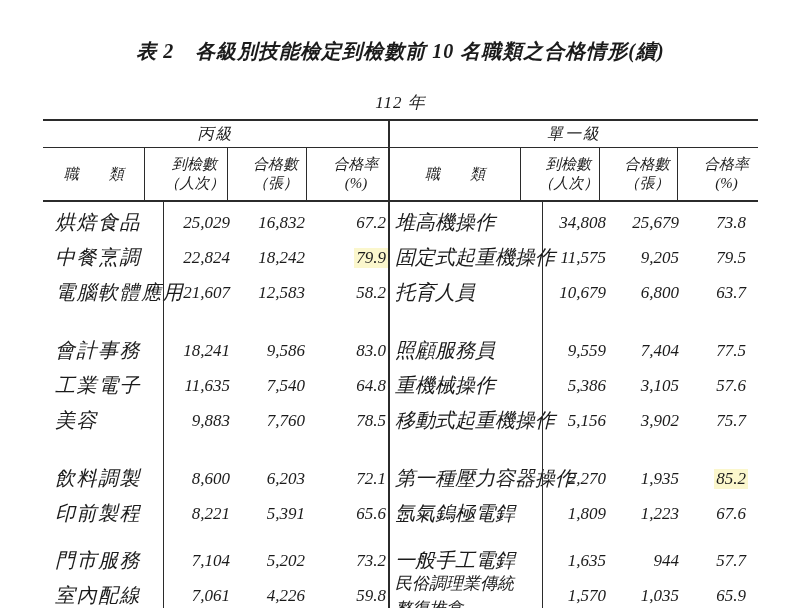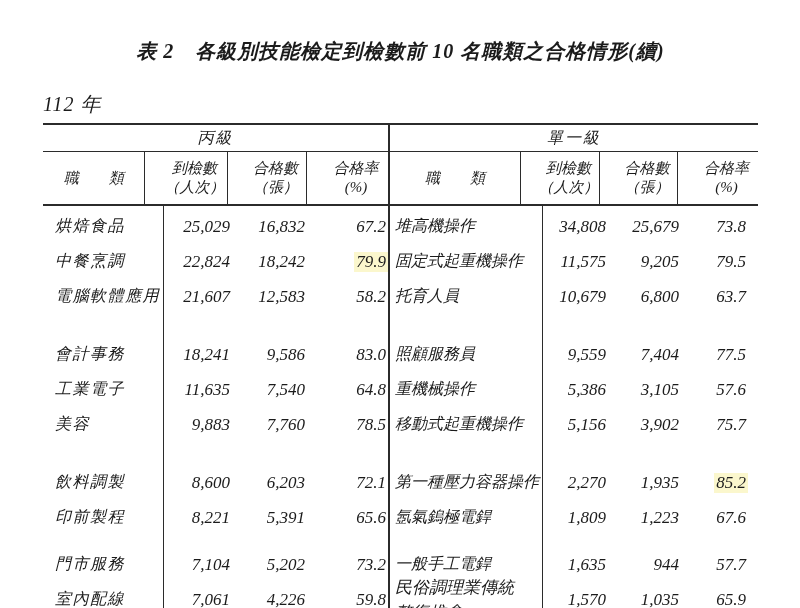--- a/index.html
+++ b/index.html
@@ -11,21 +11,22 @@
   .content { width: 715px; margin: 16px 0 0 43px; padding-top: 22px; font-style: italic; }
   .doc-title {
     text-align: center;
     font-size: 20px;
     font-weight: bold;
     letter-spacing: 1px;
     margin-bottom: 26px;
     white-space: nowrap;
   }
   .year-label {
-    font-size: 20px;
+    text-align: center;
+    font-size: 17px;
     letter-spacing: 1px;
     margin-bottom: 5px;
   }
   .cert-table {
     display: flex;
     border-top: 2px solid #2b2b2b;
     border-bottom: 2px solid #2b2b2b;
   }
   .half { display: flex; flex-direction: column; }
   .half.left  { width: 345px; }
@@ -56,21 +57,21 @@
   .right .hc.cat { width: 152px; } .right .hc.e { width: 72px; } .right .hc.p { width: 71px; } .right .hc.r { width: 73px; }
 
   .tbody { position: relative; padding-top: 3px; padding-bottom: 2px; }
   .left  .tbody::before { content:""; position:absolute; left:120px; top:0; bottom:0; width:1px; background:#2b2b2b; }
   .right .tbody::before { content:""; position:absolute; left:152px; top:0; bottom:0; width:1px; background:#2b2b2b; }
 
   .row { display: flex; height: 35px; align-items: center; }
   .gap { height: 23px; }
   .gap.small { height: 12px; }
   .cell { font-size: 17px; }
-  .cell.cat { font-size: 16px; white-space: nowrap; }
+  .cell.cat { font-size: 20px; white-space: nowrap; }
   .left  .cell.cat { width: 120px; padding-left: 12px; letter-spacing: 1.5px; }
   .right .cell.cat { width: 152px; padding-left: 5px;  letter-spacing: 0; }
   .right .cell.cat.two-line {
     white-space: normal;
     font-size: 17px;
     line-height: 25px;
     padding-right: 16px;
     letter-spacing: 0;
   }
   .cell.num { text-align: right; }

